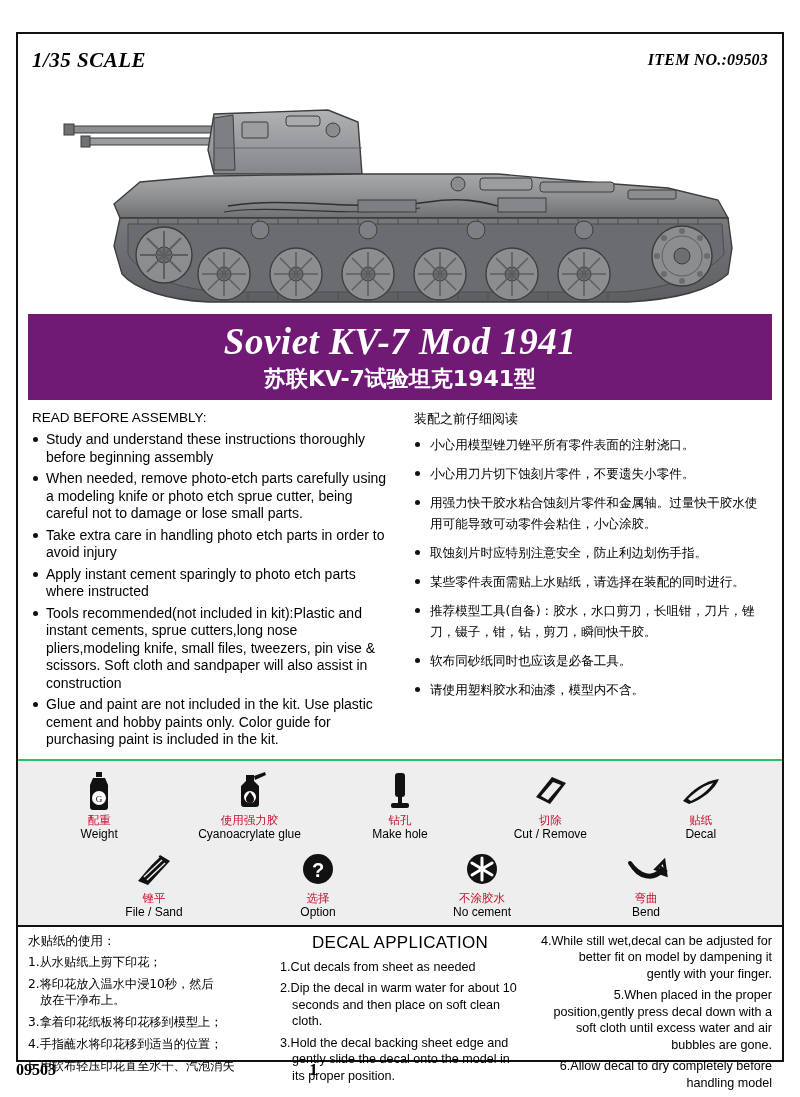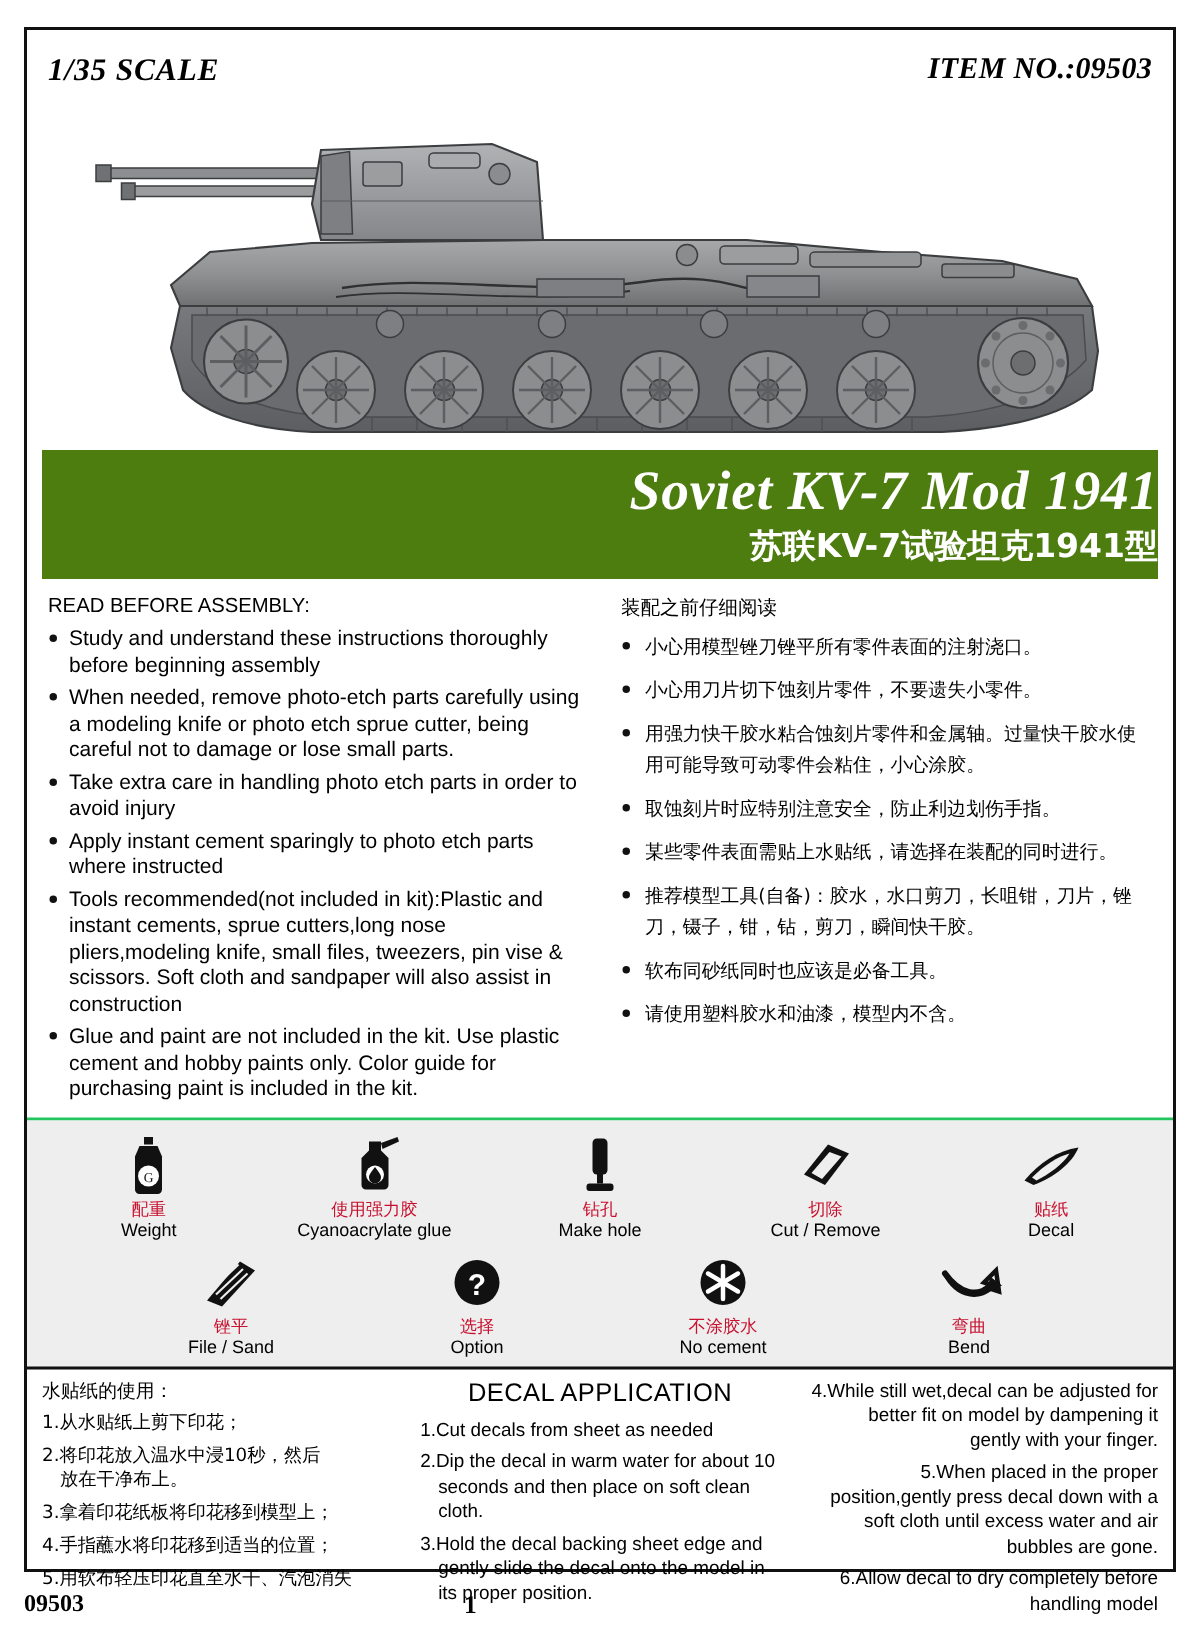--- a/index.html
+++ b/index.html
@@ -7,21 +7,21 @@
   body {
     width: 800px; height: 1097px;
     background: #ffffff;
     font-family: "Liberation Sans", sans-serif;
     color: #000;
     -webkit-font-smoothing: antialiased;
   }
   .page {
     position: relative;
     width: 664px; height: 1097px;
-    padding: 18px 16px 10px 16px;
+    padding: 32px 16px 10px 16px;
   }
   .outer {
     border: 2px solid #111;
     width: 768px;
     height: 1030px;
     position: relative;
   }
 
   
   .header {
@@ -35,39 +35,39 @@
     font-family: "Liberation Serif", serif;
     font-weight: bold;
     font-style: italic;
     font-size: 21px;
     letter-spacing: 0.5px;
   }
   .itemno {
     font-family: "Liberation Serif", serif;
     font-weight: bold;
     font-style: italic;
-    font-size: 20px;
+    font-size: 16px;
     letter-spacing: 0.2px;
   }
 
   
   .art-wrap {
     height: 232px;
     position: relative;
     margin: 0 10px;
     overflow: hidden;
   }
   .art-wrap svg { display:block; }
 
   
   .title-band {
     margin: 4px 10px 0 10px;
-    background: #4d7c0f;
+    background: #701a75;
     color: #fff;
-    text-align: right;
+    text-align: center;
     padding: 6px 0 8px 0;
     height: 86px;
   }
   .title-en {
     font-family: "Liberation Serif", serif;
     font-weight: bold;
     font-style: italic;
     font-size: 37px;
     line-height: 44px;
     letter-spacing: 0.5px;

